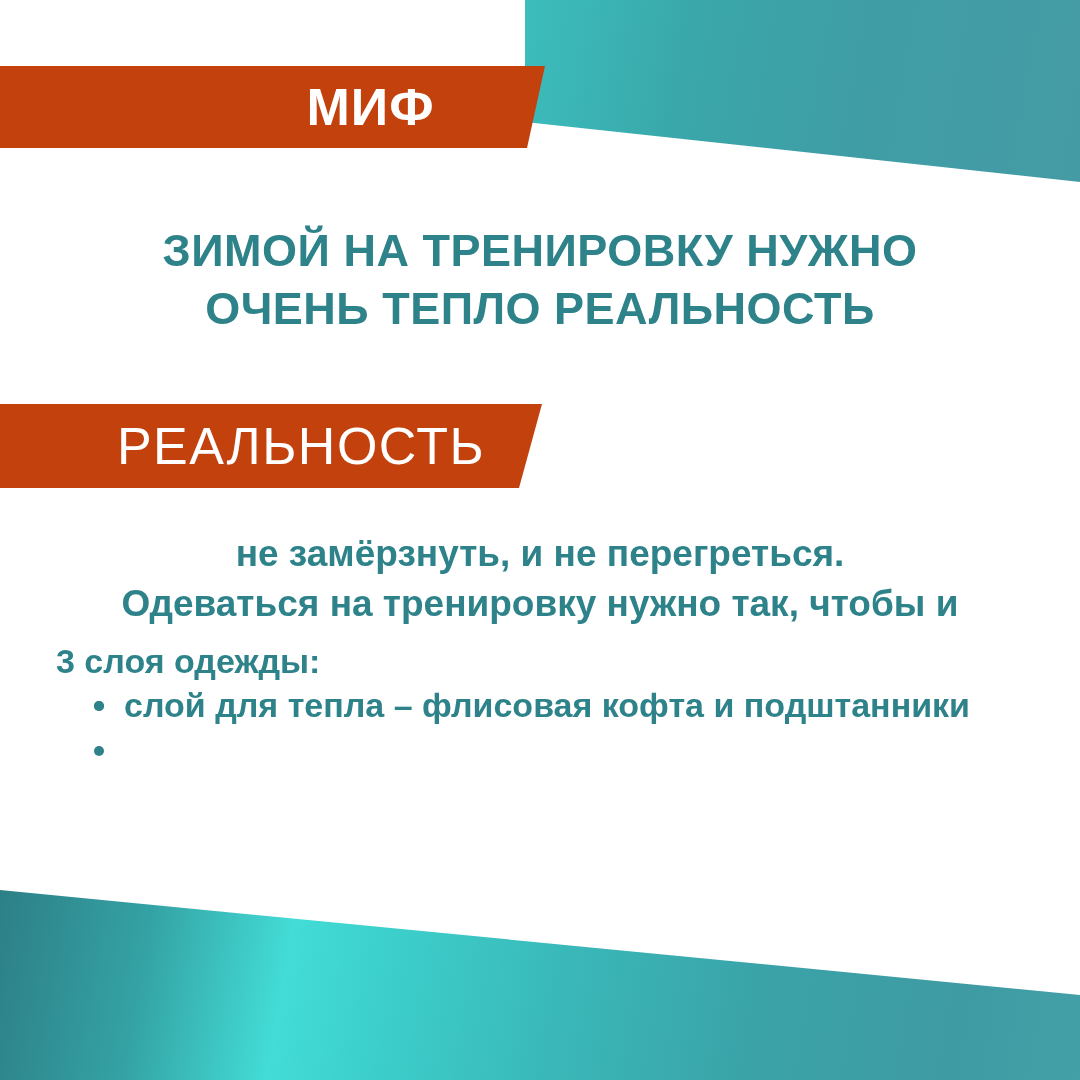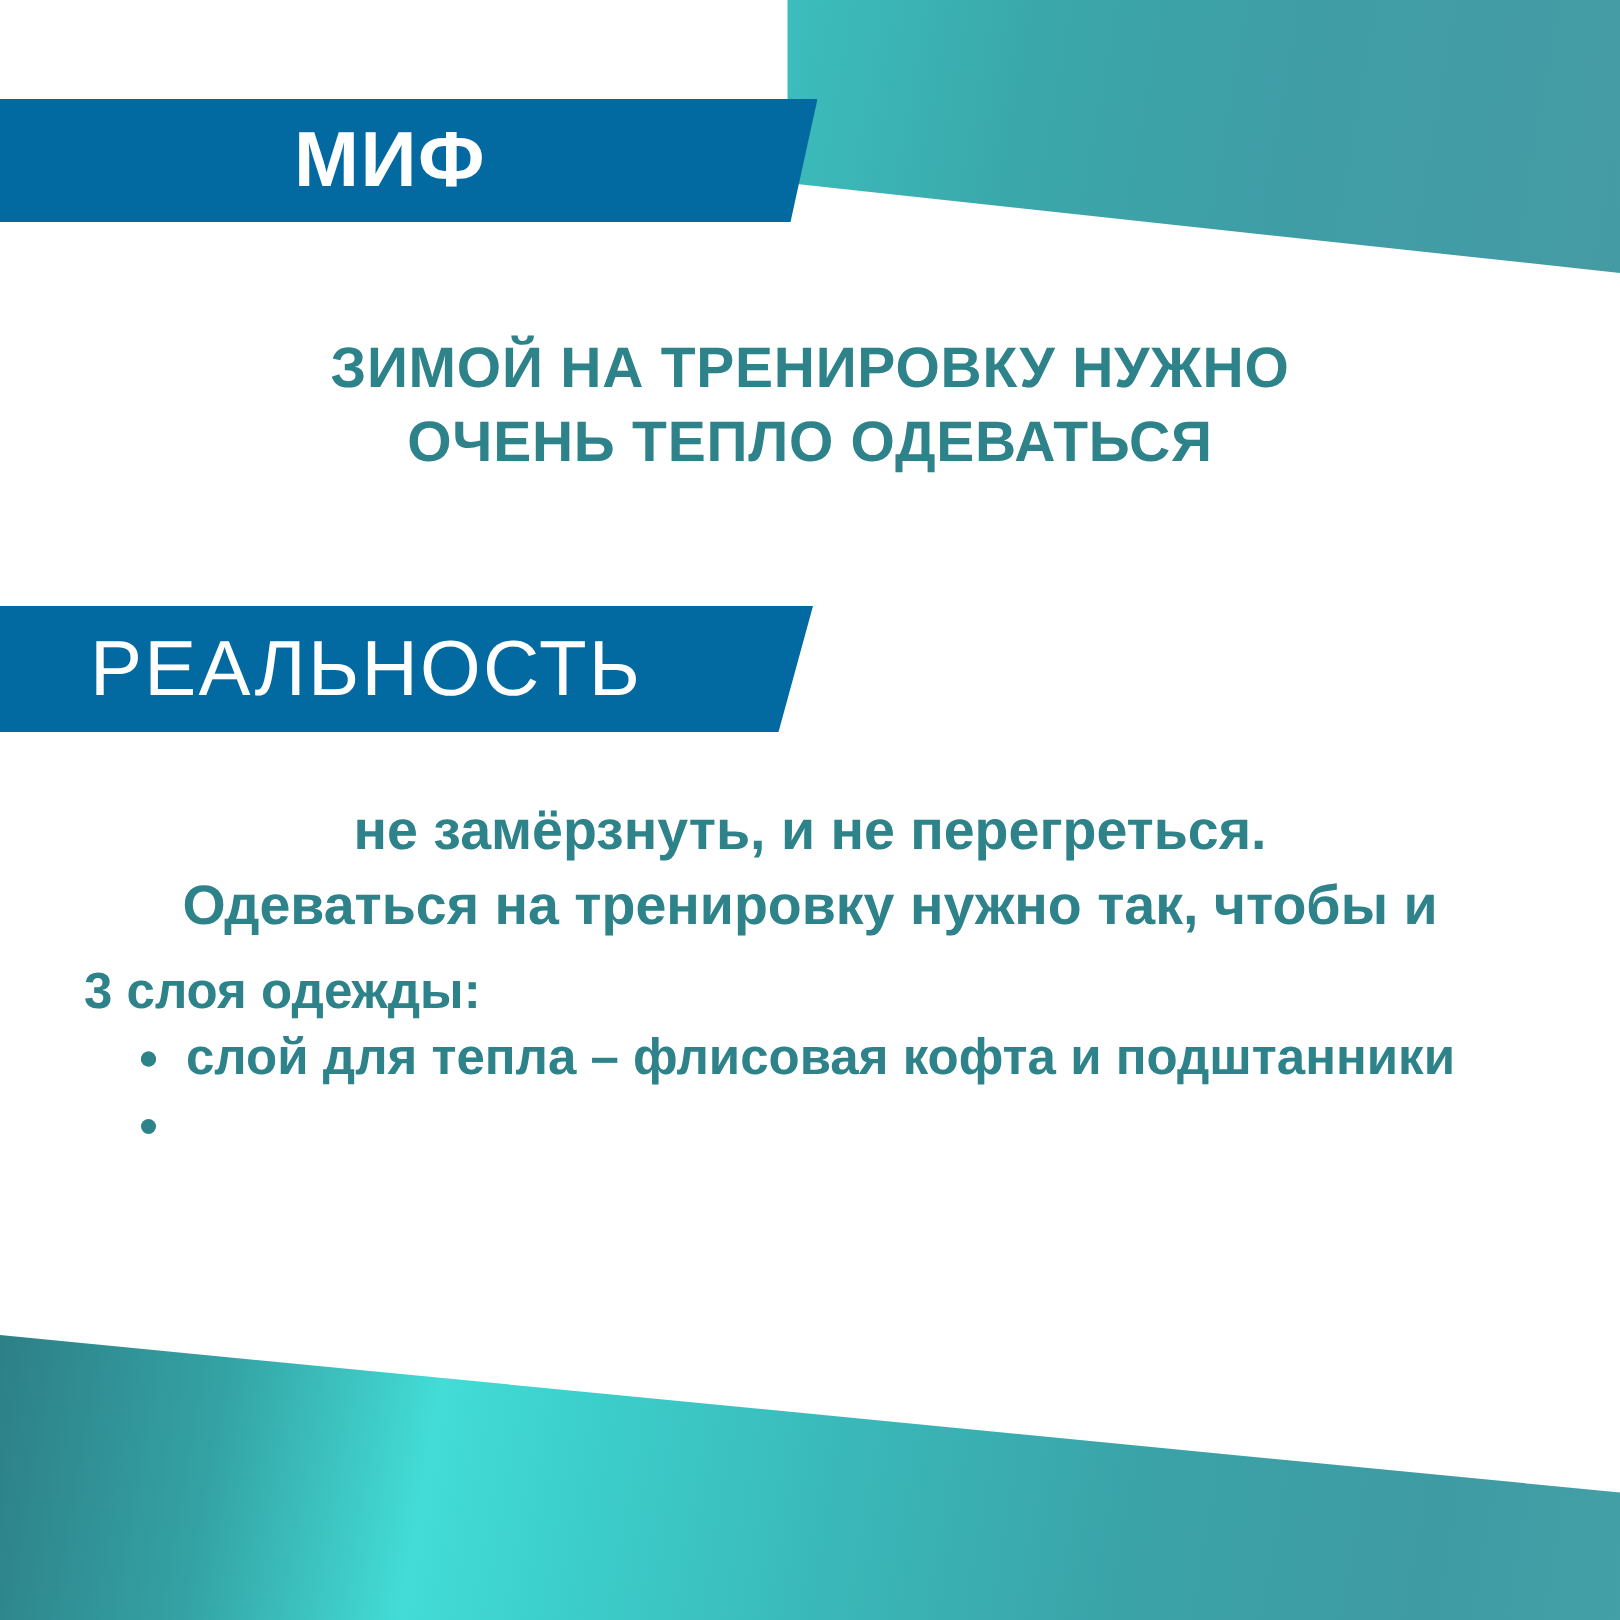--- a/index.html
+++ b/index.html
@@ -58,24 +58,25 @@
                 #3f9ba3 88%,
                 #44a0a7 100%);
     -webkit-clip-path: polygon(0 10px, 1080px 115px, 1080px 200px, 0 200px);
     clip-path: polygon(0 10px, 1080px 115px, 1080px 200px, 0 200px);
   }
 
   
   .banner {
     position: absolute;
     left: 0;
-    background: #0369a1;
+    background: #c2410c;
     display: flex;
     align-items: center;
     color: #ffffff;
+    justify-content: center;
   }
 
   .banner-myth {
     top: 66px;
     width: 545px;
     height: 82px;
     -webkit-clip-path: polygon(0 0, 545px 0, 527px 82px, 0 82px);
     clip-path: polygon(0 0, 545px 0, 527px 82px, 0 82px);
   }
 
@@ -104,21 +105,21 @@
   }
 
   
   .headline {
     position: absolute;
     left: 0;
     top: 222px;
     width: 1080px;
     text-align: center;
     color: #2e8289;
-    font-size: 38px;
+    font-size: 45px;
     font-weight: bold;
     line-height: 1.28;
     letter-spacing: 0.5px;
   }
 
   .headline .line { display: block; }
 
   
   .lead {
     position: absolute;
@@ -180,21 +181,21 @@
 <div id="poster">
 
   <div class="teal-top"></div>
 
   <div class="banner banner-myth">
     <span class="banner-text">МИФ</span>
   </div>
 
   <div class="headline">
     <span class="line">ЗИМОЙ НА ТРЕНИРОВКУ НУЖНО</span>
-    <span class="line">ОЧЕНЬ ТЕПЛО ОДЕВАТЬСЯ</span>
+    <span class="line">ОЧЕНЬ ТЕПЛО РЕАЛЬНОСТЬ</span>
   </div>
 
   <div class="banner banner-reality">
     <span class="banner-text">РЕАЛЬНОСТЬ</span>
   </div>
 
   <div class="lead">
     <span class="line">не замёрзнуть, и не перегреться.</span>
     <span class="line">Одеваться на тренировку нужно так, чтобы и</span>
   </div>

